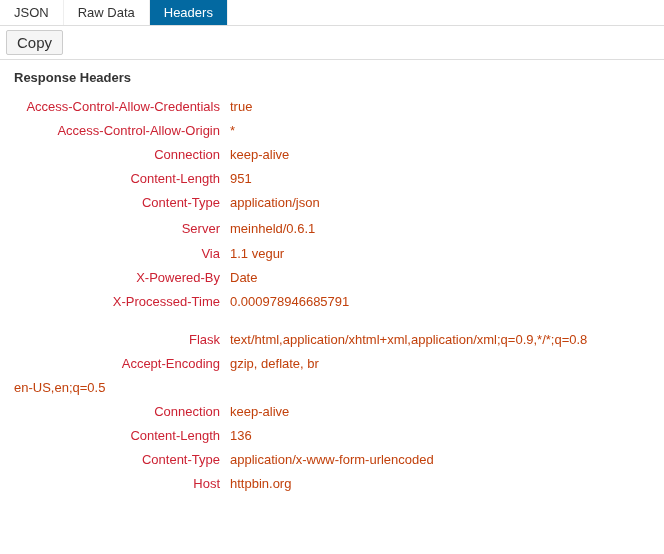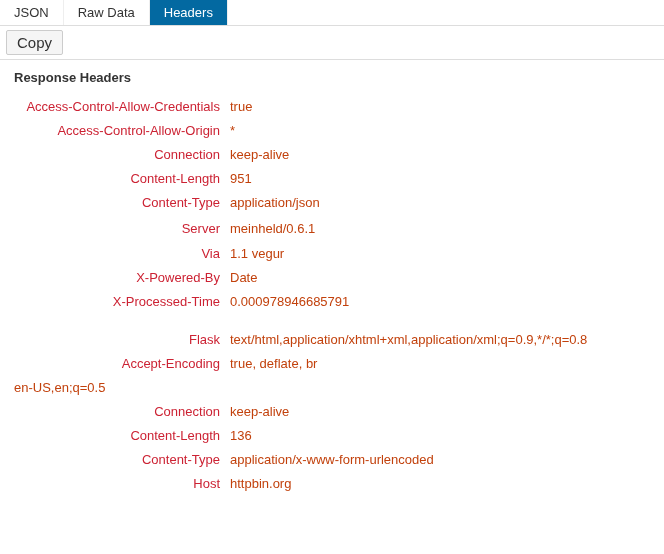--- a/index.html
+++ b/index.html
@@ -125,21 +125,21 @@
 </div>
 
 <div class="section">
   <div id="request-rows">
       <div class="hdr-row">
         <div class="hdr-name">Flask</div>
         <div class="hdr-value">text/html,application/xhtml+xml,application/xml;q=0.9,*/*;q=0.8</div>
       </div>
       <div class="hdr-row">
         <div class="hdr-name">Accept-Encoding</div>
-        <div class="hdr-value">true, deflate, br</div>
+        <div class="hdr-value">gzip, deflate, br</div>
       </div>
       <div class="hdr-row">
         <div class="hdr-value">en-US,en;q=0.5</div>
       </div>
       <div class="hdr-row">
         <div class="hdr-name">Connection</div>
         <div class="hdr-value">keep-alive</div>
       </div>
       <div class="hdr-row">
         <div class="hdr-name">Content-Length</div>

